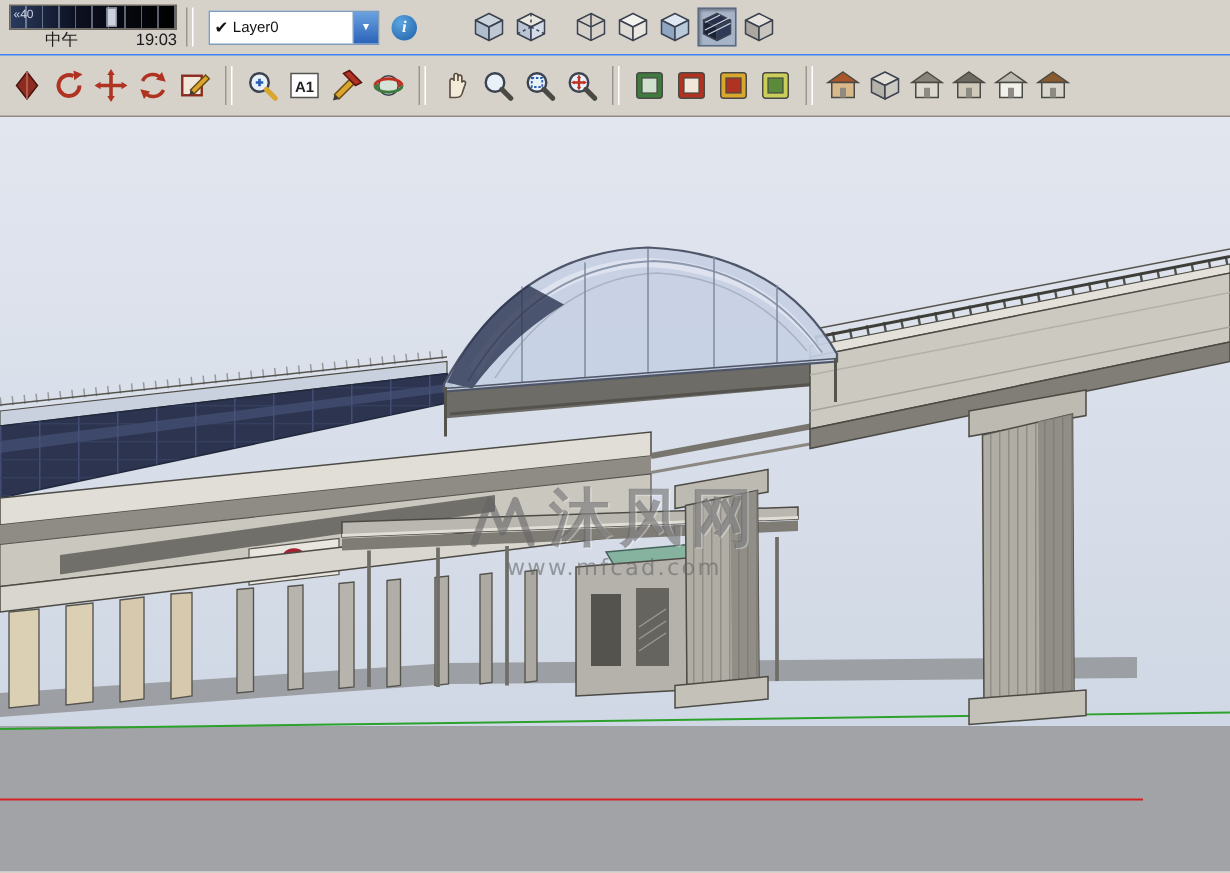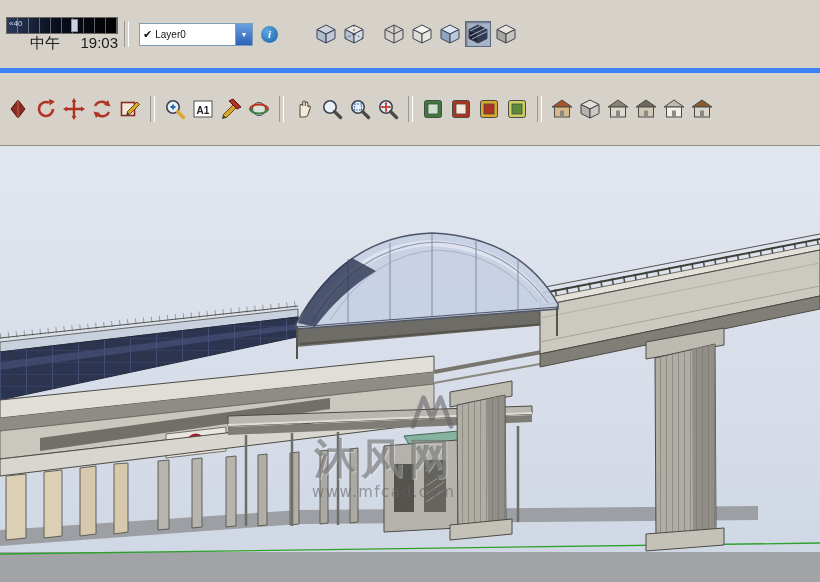--- a/index.html
+++ b/index.html
@@ -1,47 +1,47 @@
 <!DOCTYPE html>
 <html><head>
 <meta charset="utf-8">
 <style>
   html,body{margin:0;padding:0;background:#888;}
   .app{position:relative;width:820px;height:582px;background:#d6d2ca;font-family:"Liberation Sans",sans-serif;overflow:hidden;user-select:none;}
   .toolbar-wrap{border-bottom:1px solid #8f8c84;background:#d6d2ca;}
-  .trow{display:flex;align-items:center;padding:16px 4px;}
+  .trow{display:flex;align-items:center;padding:0 4px;}
   .trow1{height:36px;}
-  .trow2{height:40px;border-top:5px solid #3b82f6;}
+  .trow2{height:40px;border-top:1px solid #3b82f6;}
   .tbtn{width:26px;height:26px;display:flex;align-items:center;justify-content:center;background:transparent;border:1px solid transparent;padding:0;margin:0 1px;cursor:default;}
   .tbtn.active{background:#a7b3c8;border:1px solid #5a6a80;box-shadow:inset 1px 1px 2px rgba(0,0,0,.35);}
   .sep{width:3px;height:26px;border-left:1px solid #9b978f;border-right:1px solid #ffffff;margin:0 6px;}
   .gap{width:12px;}
   
   .shadow-slider{width:112px;display:flex;flex-direction:column;gap:1px;margin-left:2px;}
   .sbar{height:15px;border:1px solid #6a675f;position:relative;
         background-image:repeating-linear-gradient(90deg,transparent 0 10px,rgba(200,210,230,.45) 10px 11px),
                          linear-gradient(90deg,#2a3a5e,#0c1020 40%,#000 100%);}
   .scaption{position:absolute;left:2px;top:2px;color:#cfd6e4;font-size:8px;line-height:1;}
   .sthumb{position:absolute;left:64px;top:1px;width:5px;height:11px;background:#cdd3de;border:1px solid #8a90a0;}
-  .slabels{display:flex;justify-content:space-between;font-size:15px;color:#1a1a1a;padding-left:24px;line-height:1.1;gap:16px;}
+  .slabels{display:flex;justify-content:space-between;font-size:11px;color:#1a1a1a;padding-left:24px;line-height:1.1;gap:16px;}
   
   .combo{display:flex;align-items:center;height:21px;width:112px;background:#fff;border:1px solid #7f9db9;margin-left:4px;}
   .check{font-size:11px;margin:0 3px;color:#111;}
   .combo-text{flex:1;font-size:10px;color:#111;white-space:nowrap;overflow:hidden;}
   .combo-btn{width:16px;height:100%;display:flex;align-items:center;justify-content:center;font-size:7px;color:#fff;
              background:linear-gradient(180deg,#6aa1e0,#2c62b8);border-left:1px solid #7f9db9;cursor:default;}
   .info-btn{width:17px;height:17px;border-radius:50%;background:radial-gradient(circle at 35% 30%,#5aa6e0,#1f5fa8);
             color:#fff;font-family:"Liberation Serif",serif;font-style:italic;font-weight:bold;font-size:11px;
             display:flex;align-items:center;justify-content:center;margin-left:8px;}
   .stylegroup{display:flex;margin-left:34px;}
   
   .viewport{position:relative;width:820px;height:503px;background:#d6dbe6;}
   .viewport svg.scene{display:block;}
   .watermark{position:absolute;left:312px;top:246px;color:rgba(100,100,102,.58);pointer-events:none;}
-  .wm-top{display:flex;align-items:flex-end;gap:8px;flex-direction:column;}
+  .wm-top{display:flex;align-items:flex-end;gap:8px;}
   .wm-logo{width:46px;height:38px;}
   .wm-brand{font-size:42px;font-weight:bold;letter-spacing:5px;line-height:1;font-family:"DejaVu Sans",sans-serif;
             text-shadow:1px 1px 0 rgba(255,255,255,.35);}
   .wm-url{text-align:center;font-size:15px;letter-spacing:1.5px;margin-top:3px;font-family:"DejaVu Sans",sans-serif;}
 </style>
 </head>
 <body>
 
 <div class="app">
 

